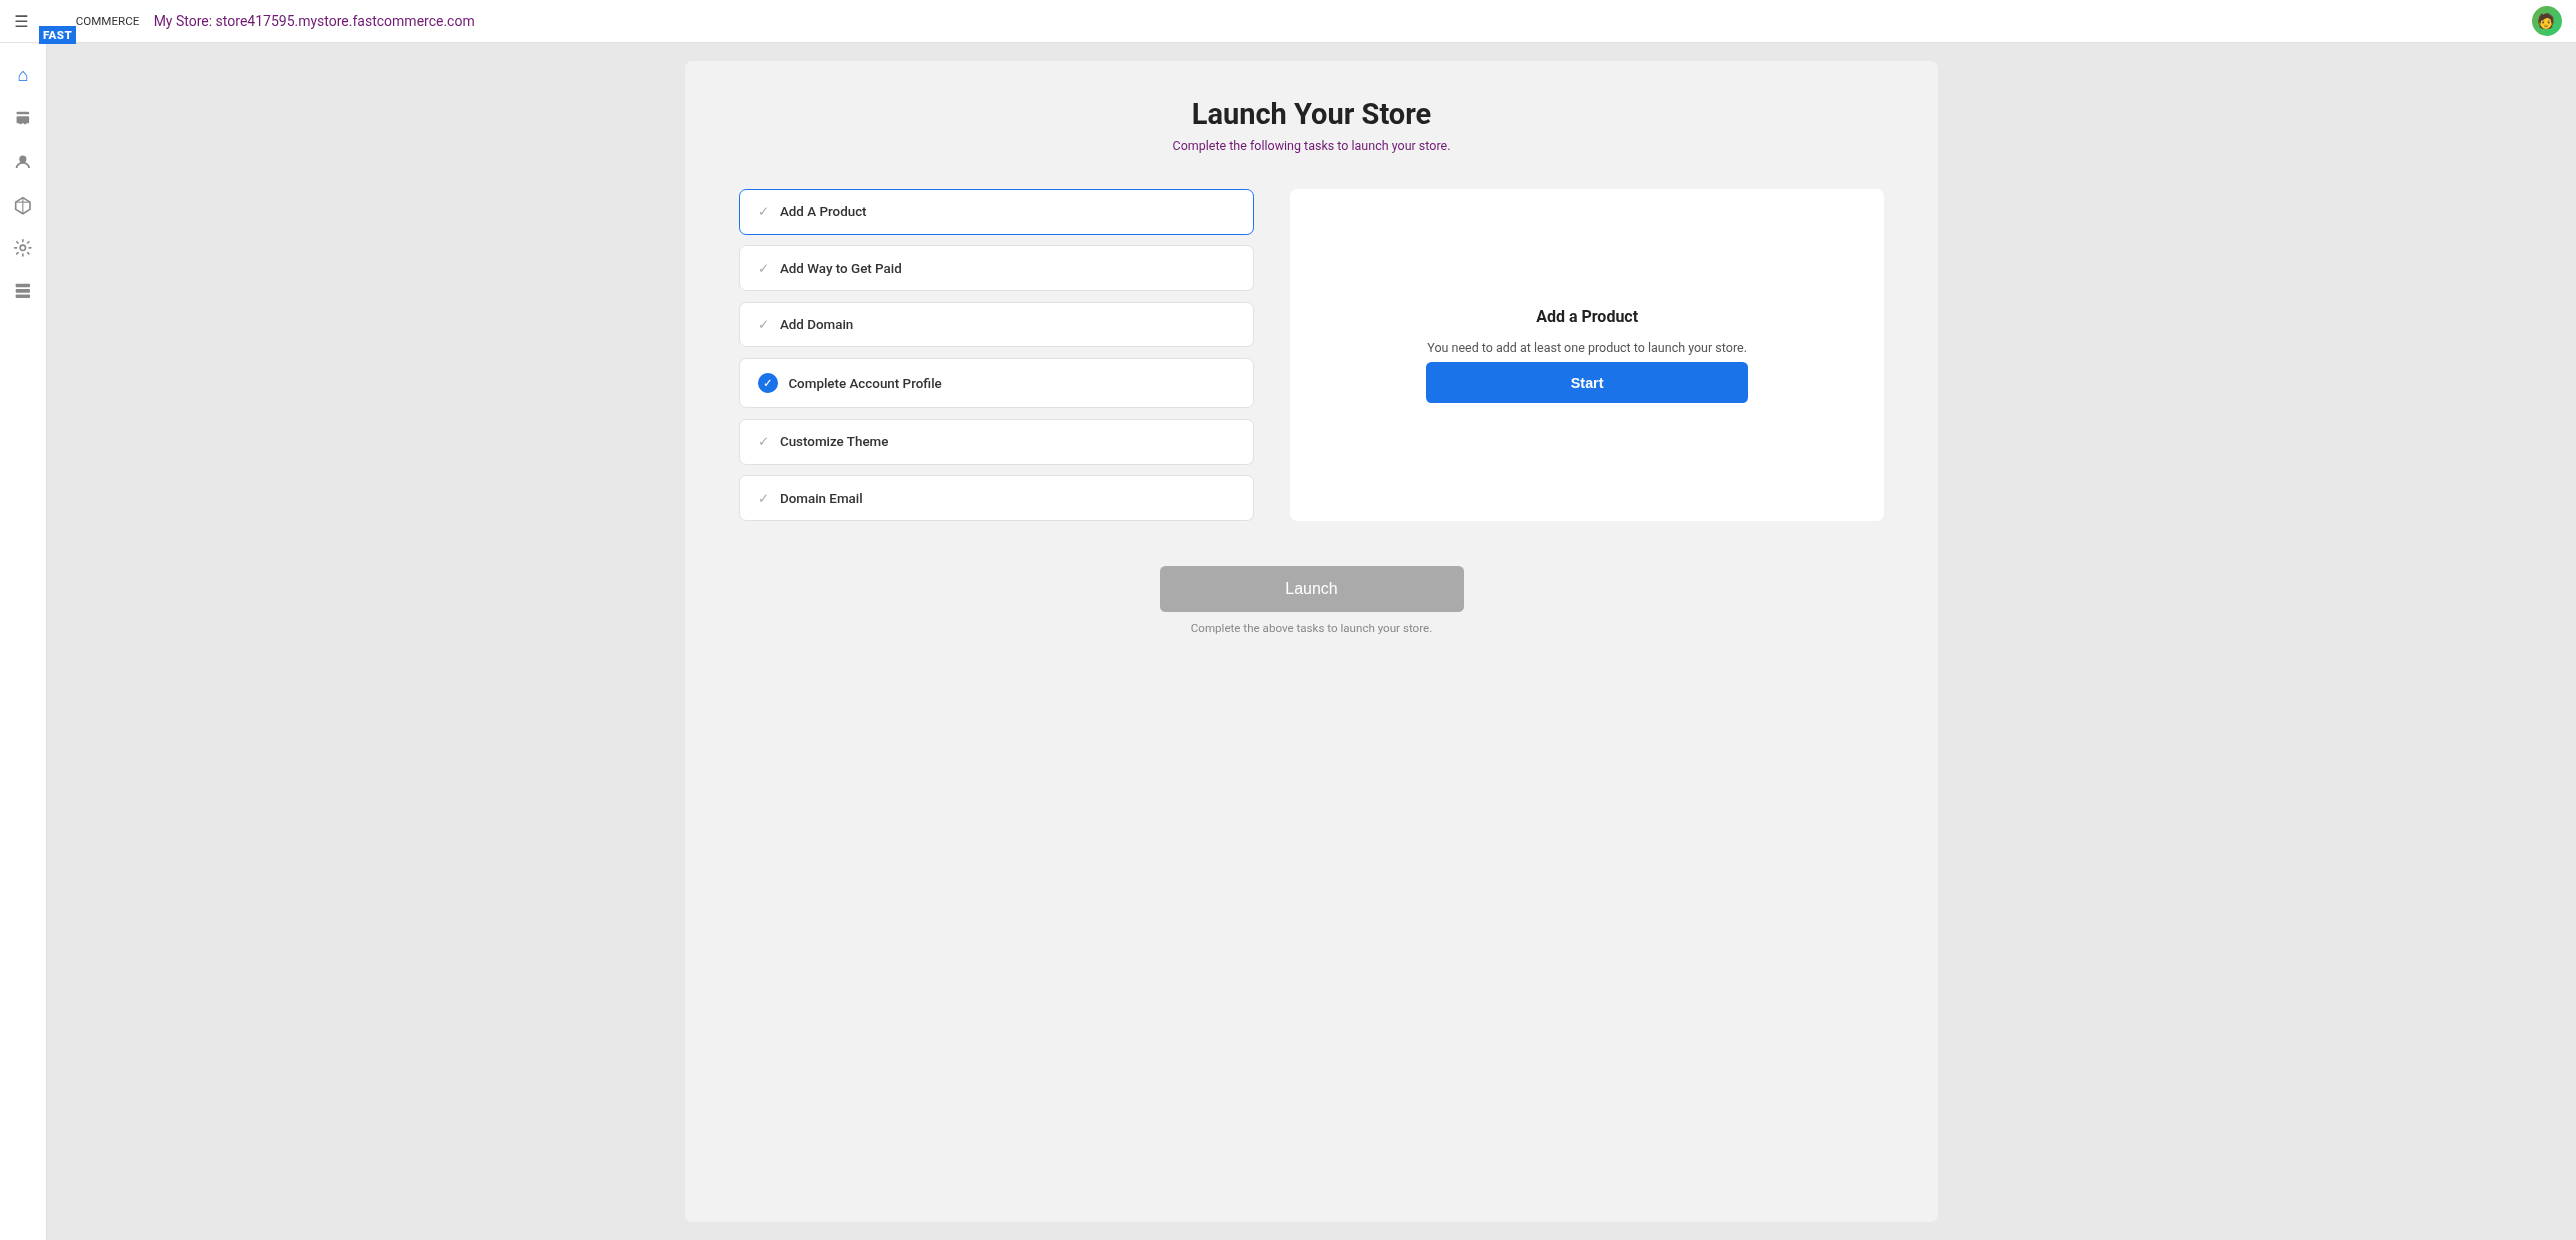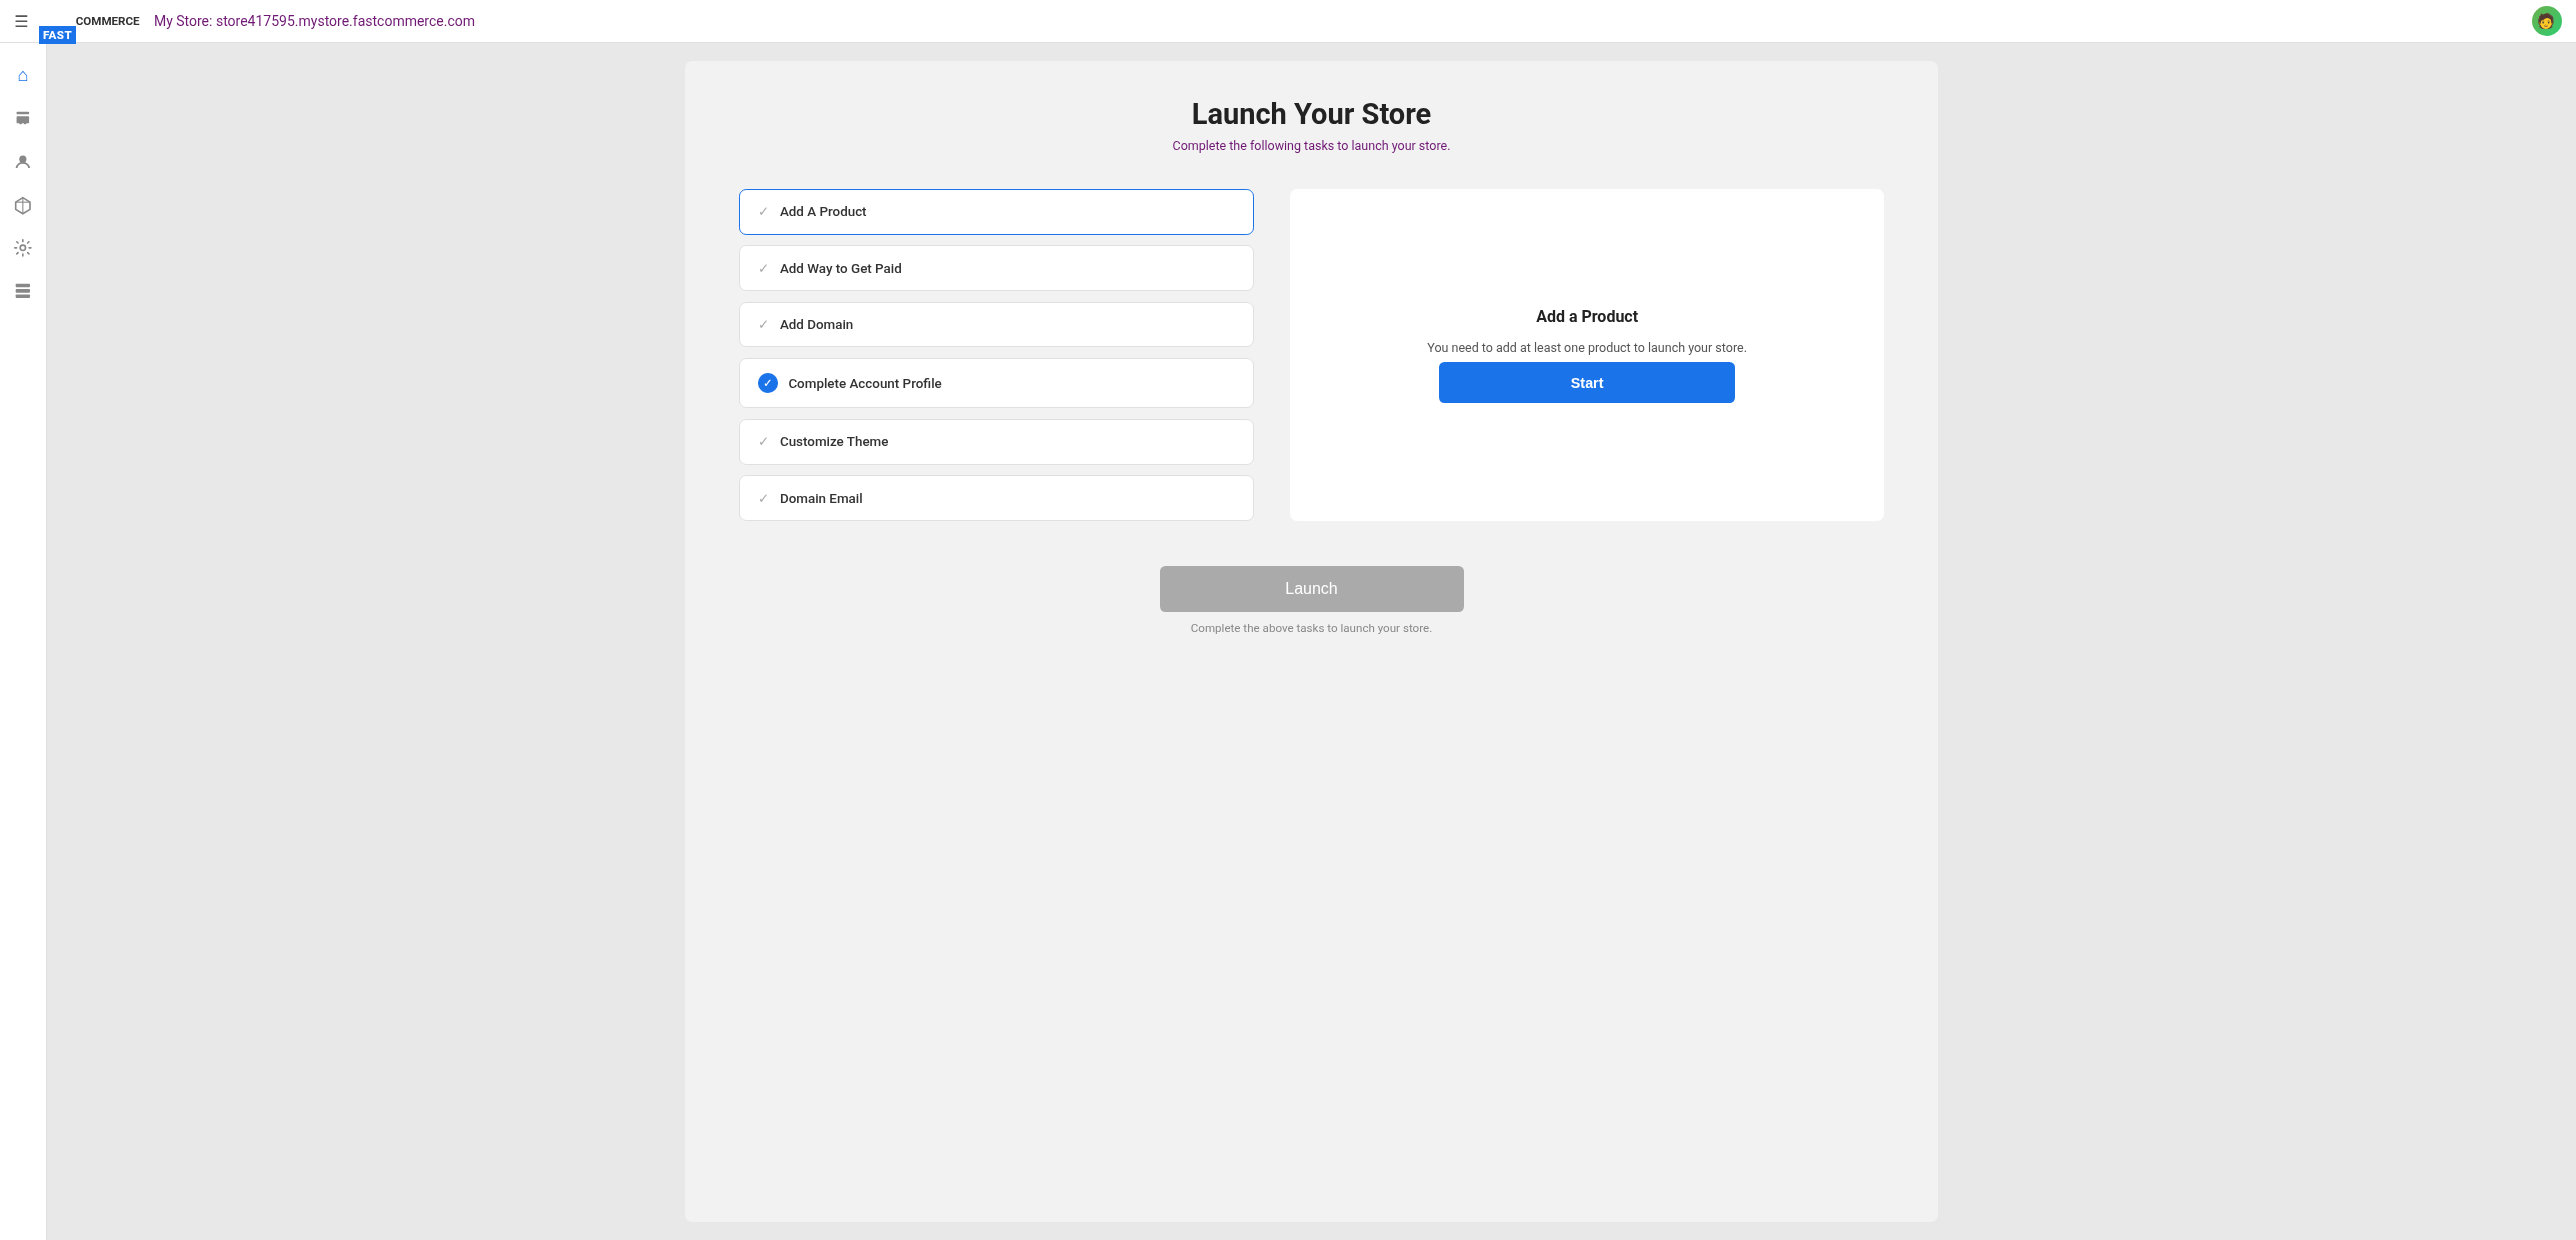--- a/index.html
+++ b/index.html
@@ -37,21 +37,21 @@
       color: #fff;
       padding: 1.8px 3.6px;
       font-size: 11.6px;
       font-weight: 800;
       letter-spacing: 0.4px;
       margin-top: 28px;
     }
     .logo-commerce {
       color: #333;
       font-size: 11.6px;
-      font-weight: 700;
+      font-weight: 400;
     }
     .store-url {
       color: #701a75;
       font-size: 14px;
     }
     .avatar {
       margin-left: auto;
       width: 30px;
       height: 30px;
       border-radius: 50%;
@@ -205,21 +205,21 @@
     }
     .start-button {
       background: #1a73e8;
       color: #fff;
       border: none;
       border-radius: 5.4px;
       padding: 12.5px 54px;
       font-size: 14.3px;
       font-weight: 600;
       cursor: pointer;
-      width: 296px;
+      width: 322px;
     }
 
     
     .launch-footer {
       text-align: center;
       margin-top: 45px;
     }
     .launch-button {
       background: #aaa;
       color: #fff;

